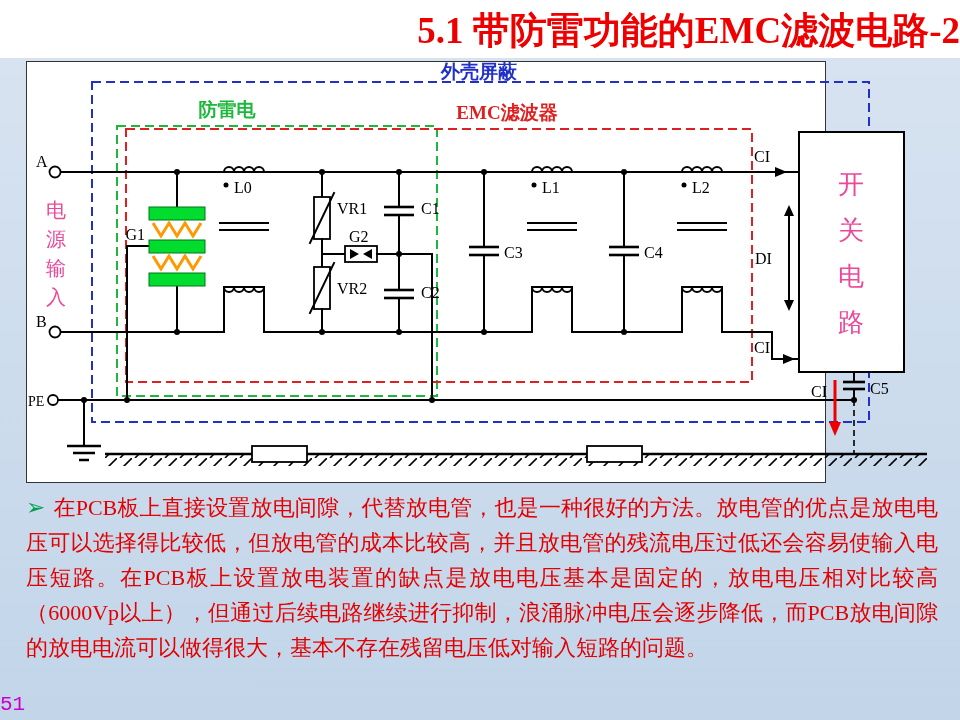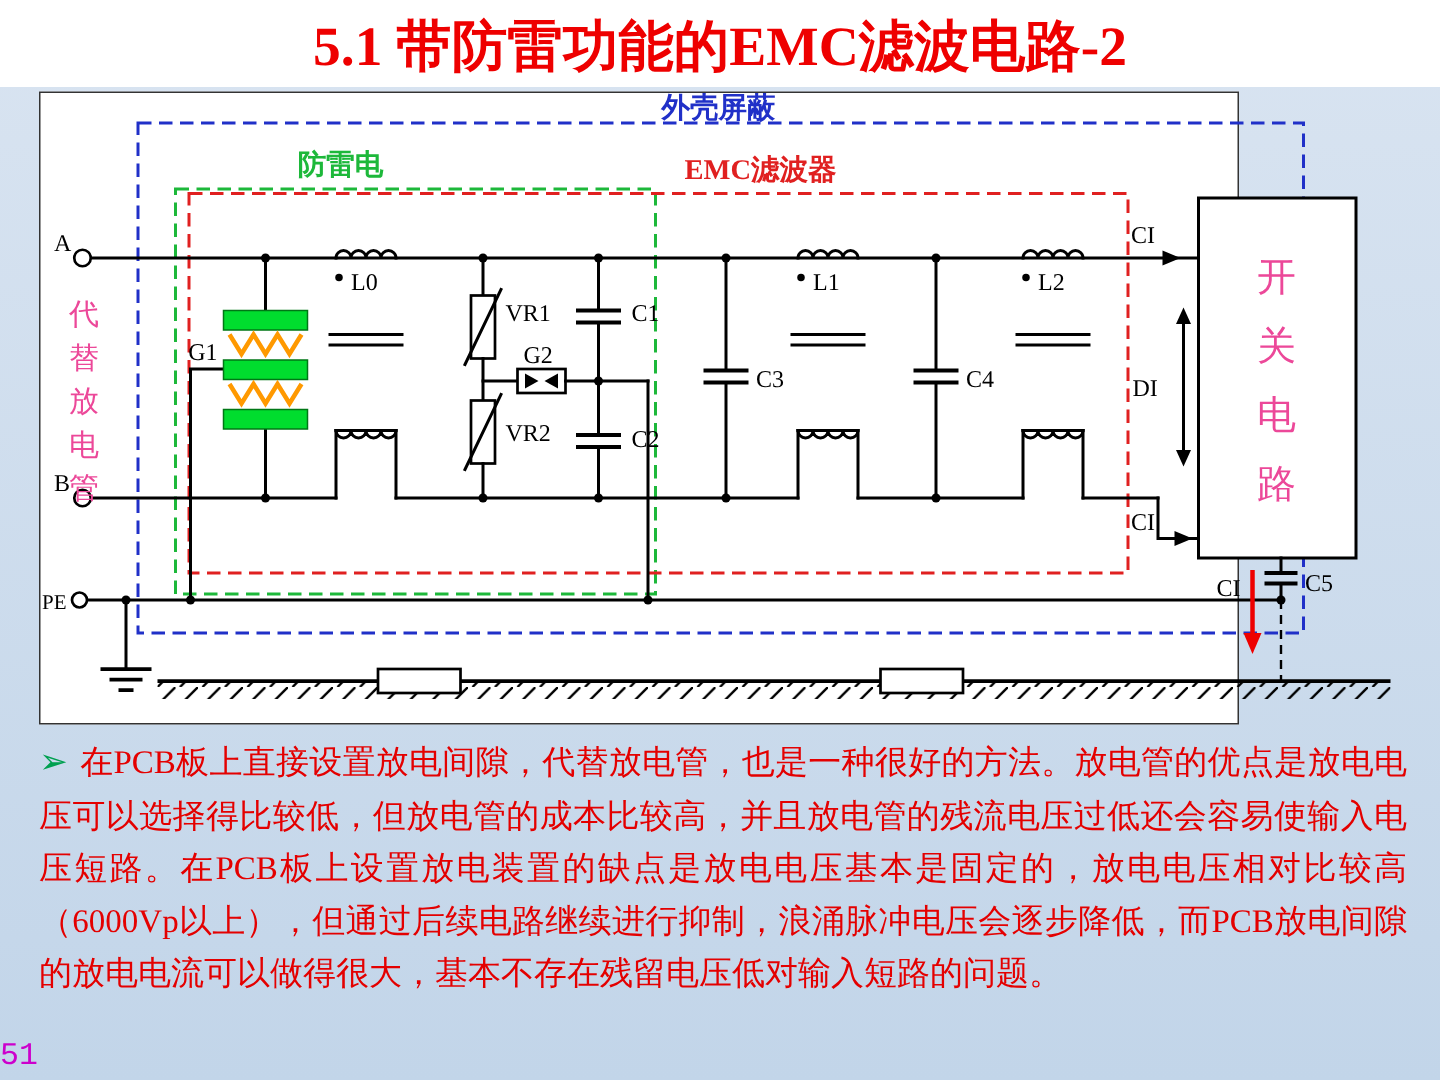--- a/index.html
+++ b/index.html
@@ -1,19 +1,19 @@
 <!DOCTYPE html>
 <html><head>
 <meta charset="utf-8">
 <style>
   *{margin:0;padding:0;box-sizing:border-box}
   html,body{width:960px;height:720px;font-family:"Liberation Sans",sans-serif}
   .slide{position:relative;width:960px;height:720px;background:linear-gradient(180deg,#d9e4f1 0%,#c2d5e9 100%);overflow:hidden}
   .title-band{position:absolute;top:0;left:0;width:100%;height:58px;background:#ffffff}
-  .title{position:absolute;top:6px;left:0;width:100%;text-align:center;font-family:"Liberation Serif",serif;font-weight:bold;font-size:37px;color:#ee0000}
+  .title{position:absolute;top:6px;left:0;width:100%;text-align:right;font-family:"Liberation Serif",serif;font-weight:bold;font-size:37px;color:#ee0000}
   .diagram{position:absolute;top:61px;left:26px;width:800px;height:422px;background:#fff;border:1px solid #333}
   .vtext{position:absolute;word-break:break-all;text-align:center;color:#ec4899;font-family:"Liberation Serif",serif}
   .v-power{left:14px;top:134px;width:30px;font-size:20px;line-height:29px}
   .v-switch{left:802px;top:100px;width:44px;font-size:26px;line-height:46px}
   .body-text{position:absolute;top:490px;left:26px;width:912px;font-family:"Liberation Serif",serif;font-size:22px;line-height:35px;color:#e40000;text-align:justify}
   .bullet{color:#00a050;font-size:23px;margin-right:8px;font-family:"DejaVu Sans",sans-serif}
   .page-num{position:absolute;bottom:4px;left:0;width:100%;text-align:left;color:#cc00cc;font-size:21px;font-family:Liberation Mono, monospace}
   svg text{font-family:"Liberation Serif",serif;font-size:16px;fill:#000}
   .t-region{font-size:19px;font-weight:bold;text-anchor:middle}
   .t-blue{fill:#2030c8}.t-green{fill:#1db83a}.t-red{fill:#e02020}
@@ -229,21 +229,21 @@
         <circle class="dot" cx="457" cy="270" r="3"></circle>
         <circle class="dot" cx="597" cy="270" r="3"></circle>
         <circle class="dot" cx="372" cy="192" r="3"></circle>
         <circle class="dot" cx="57" cy="338" r="3"></circle>
         <circle class="dot" cx="100" cy="338" r="3"></circle>
         <circle class="dot" cx="405" cy="338" r="3"></circle>
         <circle class="dot" cx="827" cy="338" r="3"></circle>
       </g>
     </svg>
 
-    <div class="vtext v-power">代替放电管</div>
+    <div class="vtext v-power">电源输入</div>
     <div class="vtext v-switch">开关电路</div>
   </div>
 
   <div class="body-text">
     <span class="bullet">➢</span><span>在PCB板上直接设置放电间隙，代替放电管，也是一种很好的方法。放电管的优点是放电电压可以选择得比较低，但放电管的成本比较高，并且放电管的残流电压过低还会容易使输入电压短路。在PCB板上设置放电装置的缺点是放电电压基本是固定的，放电电压相对比较高（6000Vp以上），但通过后续电路继续进行抑制，浪涌脉冲电压会逐步降低，而PCB放电间隙的放电电流可以做得很大，基本不存在残留电压低对输入短路的问题。</span>
   </div>
 
   <div class="page-num">51</div>
 
 </div>

